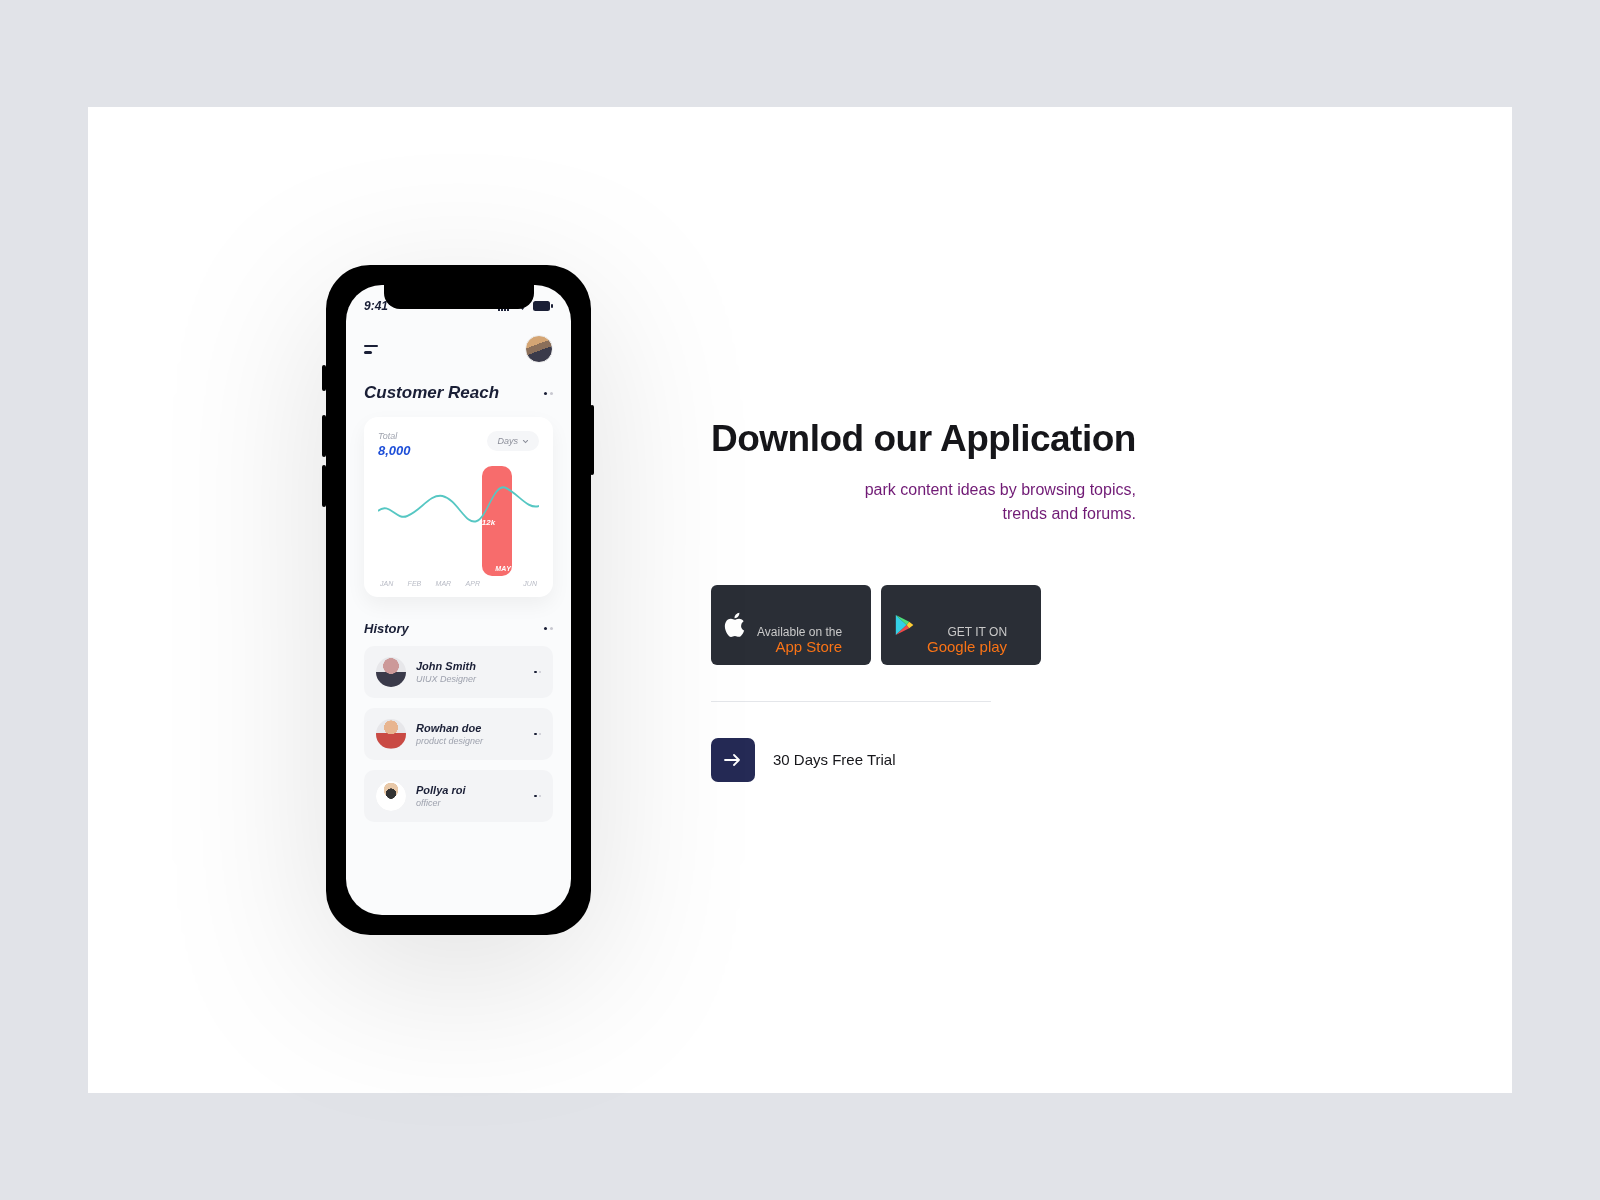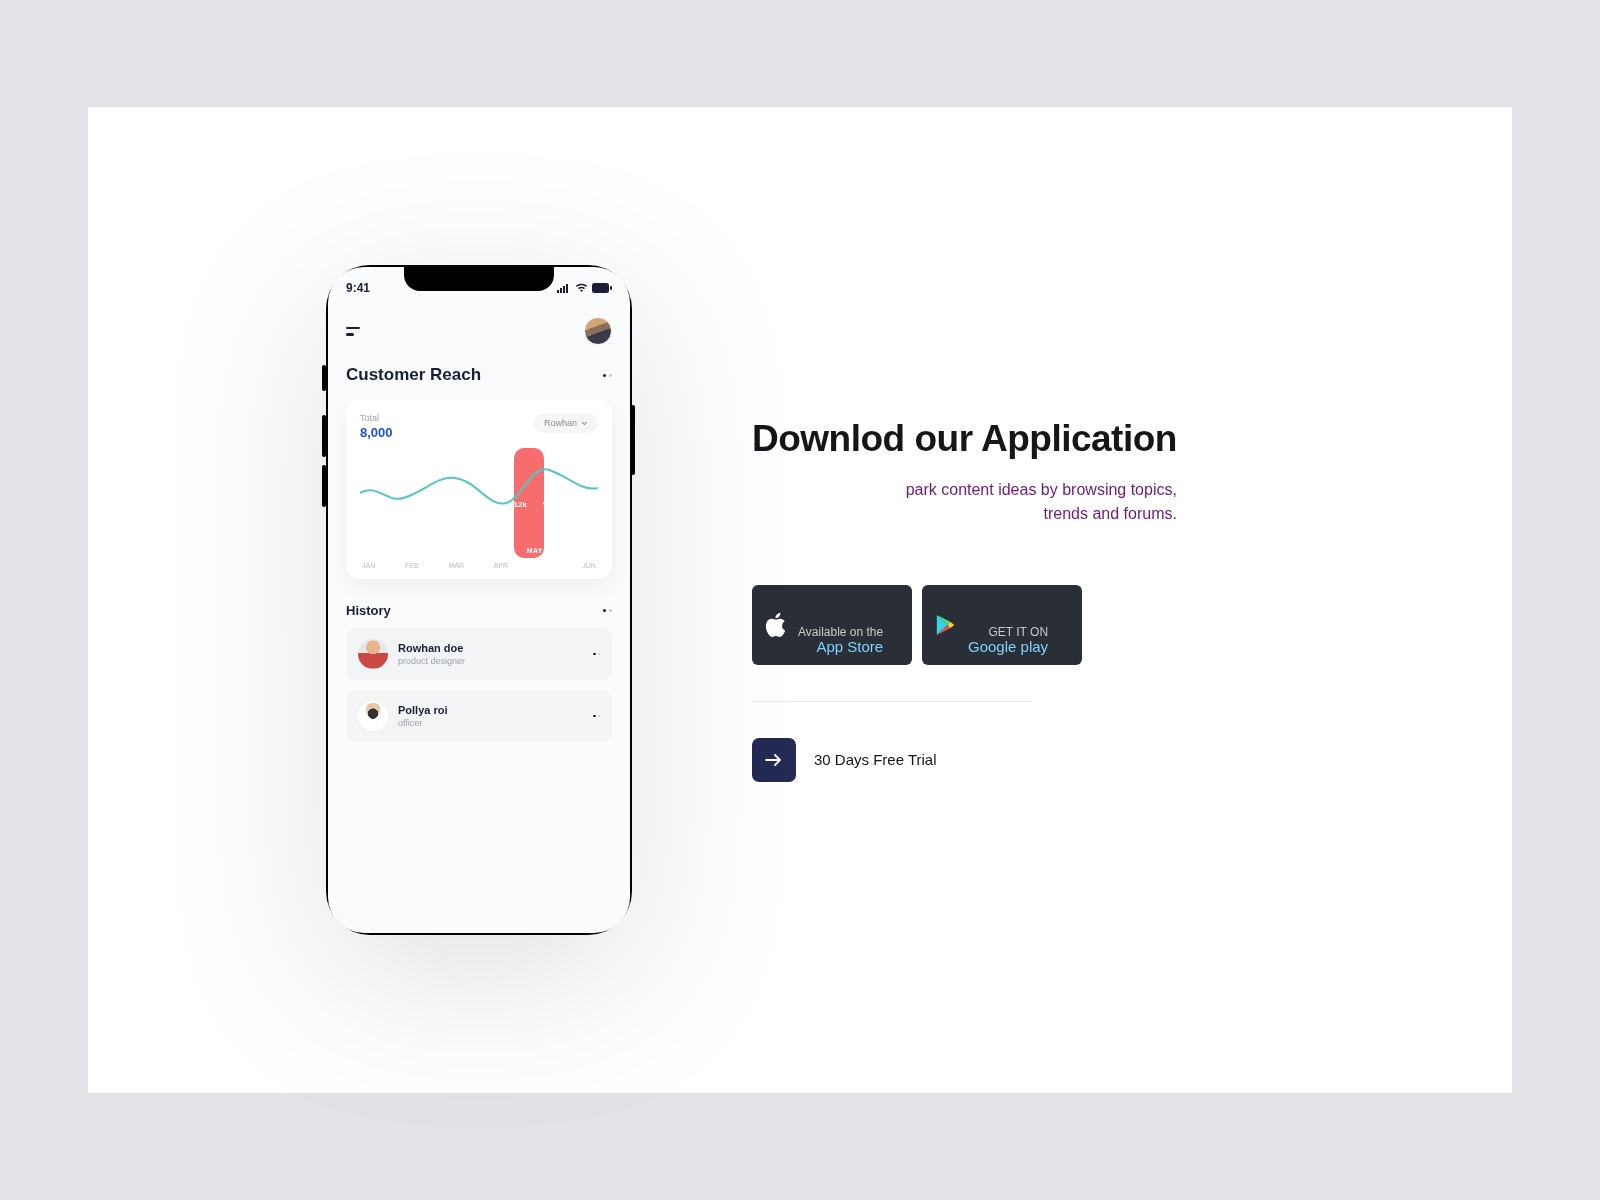--- a/index.html
+++ b/index.html
@@ -20,26 +20,27 @@
   align-items: center;
   padding: 0 0 0 238px;
   gap: 120px;
 }
 
 .phone-wrap {
   position: relative;
   filter: drop-shadow(0 40px 80px rgba(0,0,0,0.12));
 }
 .phone {
-  width: 306px;
+  width: 265px;
   height: 670px;
   background: #000;
   border-radius: 44px;
-  padding: 2px;
+  padding: 20px;
   position: relative;
+  font-style: italic;
 }
 .phone-power { position: absolute; right: -3px; top: 140px; width: 4px; height: 70px; background: #000; border-radius: 2px; }
 .phone-vol1 { position: absolute; left: -4px; top: 100px; width: 4px; height: 26px; background: #000; border-radius: 2px; }
 .phone-vol2 { position: absolute; left: -4px; top: 150px; width: 4px; height: 42px; background: #000; border-radius: 2px; }
 .phone-vol3 { position: absolute; left: -4px; top: 200px; width: 4px; height: 42px; background: #000; border-radius: 2px; }
 .screen {
   width: 100%;
   height: 100%;
   background: #fafbfc;
   border-radius: 36px;
@@ -179,21 +180,21 @@
   color: #fff;
   border-radius: 6px;
   padding: 9px 16px 9px 12px;
   display: flex; align-items: center; gap: 10px;
   text-decoration: none;
   width: 160px;
 }
 .store-btn .icon { width: 24px; height: 26px; display: flex; align-items: center; justify-content: center; }
 .store-btn .text { display: flex; flex-direction: column; line-height: 1.1; }
 .store-btn .t1 { font-size: 12px; color: #c9c9c9; margin-top: 32px; }
-.store-btn .t2 { font-size: 15px; font-weight: 500; color: #7dd3fc; }
+.store-btn .t2 { font-size: 15px; font-weight: 500; color: #f97316; }
 .divider {
   margin-top: 36px;
   height: 1px; width: 280px;
   background: #e4e6ea;
 }
 .trial-row {
   margin-top: 36px;
   display: flex; align-items: center; gap: 18px;
 }
 .trial-btn {
@@ -255,21 +256,21 @@
             </div>
         </div>
 
         <div class="chart-card">
           <div class="chart-top">
             <div>
               <div class="chart-total-label">Total</div>
               <div class="chart-total-value">8,000</div>
             </div>
             <div class="month-pill">
-              <span>Rowhan</span>
+              <span>Days</span>
               <svg viewBox="0 0 10 10">
                   <path d="M2 3.5 L5 6.5 L8 3.5" stroke="#8b8e99" stroke-width="1.5" fill="none" stroke-linecap="round"></path>
                 </svg>
             </div>
           </div>
           <div class="chart-area">
             <div class="chart-highlight">
               <span class="val">12k</span>
               <span class="mon">MAY</span>
               <span class="arrow">▾</span>
@@ -290,20 +291,31 @@
 
         <div class="section-header">
           <div class="history-title">History</div>
           <div class="dots">
               <span></span>
               <span></span>
             </div>
         </div>
 
         <div class="history-list">
+          <div class="history-item">
+            <div class="h-avatar a1"></div>
+            <div class="h-text">
+              <div class="h-name">John Smith</div>
+              <div class="h-role">UIUX Designer</div>
+            </div>
+            <div class="h-more">
+                <span></span>
+                <span></span>
+              </div>
+          </div>
           <div class="history-item">
             <div class="h-avatar a2"></div>
             <div class="h-text">
               <div class="h-name">Rowhan doe</div>
               <div class="h-role">product designer</div>
             </div>
             <div class="h-more">
                 <span></span>
                 <span></span>
               </div>

